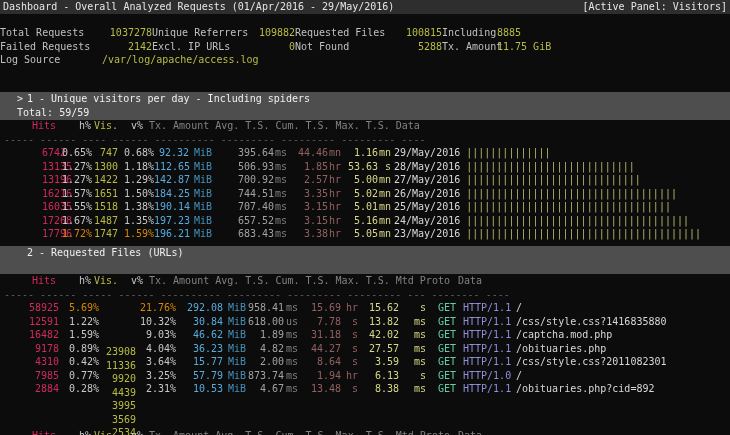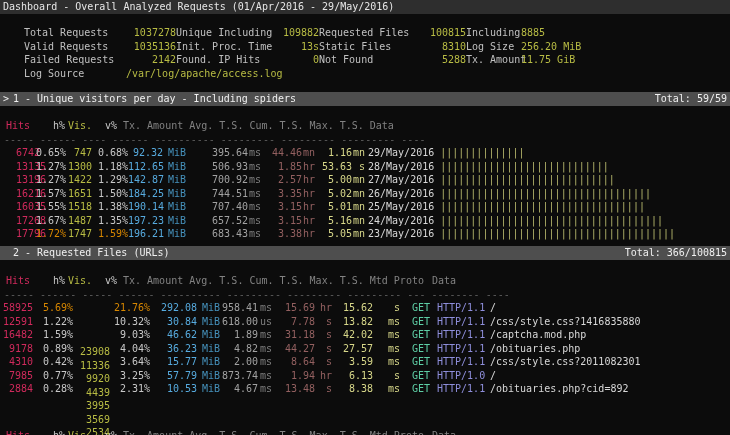--- a/index.html
+++ b/index.html
@@ -8,28 +8,28 @@
     background:#0c0c0c;
     font-family:"DejaVu Sans Mono",monospace;
     font-size:10px;color:#d8d8d8;
   }
   .abs{position:absolute;left:0;right:0;}
   
   #titlebar{top:0;height:14px;line-height:14px;background:#2e2e2e;color:#e6e6e6;
     display:flex;justify-content:space-between;padding:0 3px;box-sizing:border-box;width:730px;}
   
   #summary{top:26px;}
-  .srow{display:flex;height:13.5px;line-height:13.5px;padding-left:24px;white-space:nowrap;}
+  .srow{display:flex;height:13.5px;line-height:13.5px;padding-left:0;white-space:nowrap;}
   .srow span{flex-shrink:0;overflow:visible;}
   .sl1{width:102px;} .sv1{width:50px;} .sl2{width:95px;} .sv2{width:48px;}
   .sl3{width:95px;} .sv3{width:52px;} .sl4{width:55px;}
   .slabel{color:#c0c0c0;} .sval{color:#b8bc44;text-align:right;}
   
-  .phead{height:14px;line-height:14px;background:#4e4e4e;color:#f0f0f0;
-    display:flex;justify-content:space-between;padding:0 3px;box-sizing:border-box;}
+  .phead{height:28px;line-height:14px;background:#4e4e4e;color:#f0f0f0;
+    display:flex;justify-content:space-between;padding:0 17px;box-sizing:border-box;flex-direction:column;}
   .pcursor{display:inline-block;width:10px;}
   #p1head{top:92px;} #p2head{top:246px;} #p3head{top:404px;}
   
   .r{height:13.57px;line-height:13.57px;white-space:nowrap;}
   .c{display:inline-block;text-align:right;vertical-align:top;box-sizing:border-box;}
   
   .hd{color:#828282;}
   #p1cols{top:119px;} #p2cols{top:274px;} #p3cols{top:429px;}
   .hd .hits{width:30px;} .hd .hpct{width:35px;} .hd .vis{width:27px;} .hd .vpct{width:25px;}
   .hsp{margin-left:6px;} .hsp2{margin-left:8px;}
@@ -46,70 +46,61 @@
   .p1 .datac{text-align:left;padding-left:3px;}
   
   .p2 .hits{width:33px;} .p2 .hpct{width:40px;} .p2 .vis{width:37px;margin-top:44px;} .p2 .vpct{width:40px;}
   .p2 .tx{width:47px;} .p2 .txu{width:21px;text-align:left;padding-left:5px;}
   .p2 .avg{width:40px;} .p2 .avgu{width:14px;}
   .p2 .cum{width:43px;} .p2 .cumu{width:17px;}
   .p2 .max{width:41px;} .p2 .maxu{width:27px;}
   .p2 .mtd{width:30px;} .p2 .proto{width:55px;text-align:left;padding-left:7px;}
   .p2 .datac{text-align:left;padding-left:5px;}
   
-  .hits{color:#d02a5c;}
+  .hits{color:#d02a5c;margin-left:26px;}
   .hpct,.vpct{color:#c8c8c8;}
   .hl{color:#d78700 !important;}
   .vis{color:#b8bc44;}
   .tx{color:#57abdf;} .txu{color:#4590ba;}
   .avg{color:#a2a2a2;} .avgu{color:#7f7f7f;}
   .cum,.cumu{color:#936060;}
   .max,.maxu{color:#d8d88a;}
   .datev{color:#d8d8d8;}
   .bars{color:#b9ba6e;margin-left:6px;}
   .mtd{color:#5ecfa6;} .proto-t{color:#8f8fdc;} .url{color:#d8d8d8;}
 </style>
 </head>
 <body>
 
 <div id="screen">
 
   <div id="titlebar" class="abs">
     <span>Dashboard - Overall Analyzed Requests (01/Apr/2016 - 29/May/2016)</span>
+    <span>[Active Panel: Visitors]</span>
   </div>
 
   <div id="summary" class="abs">
     <div>
 
         <div class="srow">
           <span class="sl1 slabel">Total Requests</span>
           <span class="sv1 sval">1037278</span>
-          <span class="sl2 slabel">Unique Including</span>
+          <span class="sl2 slabel">Unique Referrers</span>
           <span class="sv2 sval">109882</span>
           <span class="sl3 slabel">Requested Files</span>
           <span class="sv3 sval">100815</span>
           <span class="sl4 slabel">Including</span>
           <span class="sval">8885</span>
         </div>
 
-        <div class="srow">
-          <span class="sl1 slabel">Valid Requests</span>
-          <span class="sv1 sval">1035136</span>
-          <span class="sl2 slabel">Init. Proc. Time</span>
-          <span class="sv2 sval">13s</span>
-          <span class="sl3 slabel">Static Files</span>
-          <span class="sv3 sval">8310</span>
-          <span class="sl4 slabel">Log Size</span>
-          <span class="sval">256.20 MiB</span>
-        </div>
 
         <div class="srow">
           <span class="sl1 slabel">Failed Requests</span>
           <span class="sv1 sval">2142</span>
-          <span class="sl2 slabel">Found. IP Hits</span>
+          <span class="sl2 slabel">Excl. IP URLs</span>
           <span class="sv2 sval">0</span>
           <span class="sl3 slabel">Not Found</span>
           <span class="sv3 sval">5288</span>
           <span class="sl4 slabel">Tx. Amount</span>
           <span class="sval">11.75 GiB</span>
         </div>
       </div>
     <div class="srow">
       <span class="sl1 slabel">Log Source</span>
       <span class="sval">/var/log/apache/access.log</span>
@@ -152,21 +143,20 @@
         <span class="c hits">17268</span><span class="c hpct">1.67%</span><span class="c vis">1487</span><span class="c vpct">1.35%</span><span class="c tx">197.23</span><span class="c txu">MiB</span><span class="c avg">657.52</span><span class="c avgu">ms</span><span class="c cum">3.15</span><span class="c cumu">hr</span><span class="c max">5.16</span><span class="c maxu">mn</span><span class="c datac"><span class="datev">24/May/2016</span><span class="bars">|||||||||||||||||||||||||||||||||||||</span></span>
       </div>
 
       <div class="r">
         <span class="c hits">17796</span><span class="c hpct hl">1.72%</span><span class="c vis">1747</span><span class="c vpct hl">1.59%</span><span class="c tx">196.21</span><span class="c txu">MiB</span><span class="c avg">683.43</span><span class="c avgu">ms</span><span class="c cum">3.38</span><span class="c cumu">hr</span><span class="c max">5.05</span><span class="c maxu">mn</span><span class="c datac"><span class="datev">23/May/2016</span><span class="bars">|||||||||||||||||||||||||||||||||||||||</span></span>
       </div>
     </div>
 
   <div id="p2head" class="abs phead">
     <span><span class="pcursor"></span><span>2 - Requested Files (URLs)</span></span>
-    <span>Total: 366/100815</span>
   </div>
 
   <div id="p2cols" class="abs r hd">
     <span class="c hits">Hits</span><span class="c hpct">h%</span><span class="c vis">Vis.</span><span class="c vpct">v%</span><span class="hsp">Tx. Amount</span><span class="hsp">Avg. T.S.</span><span class="hsp">Cum. T.S.</span><span class="hsp">Max. T.S.</span><span class="hsp">Mtd</span><span class="hsp">Proto</span><span class="hsp2">Data</span>
   </div>
   <div id="p2dash" class="abs r dash">----- ------ ----- ------ ---------- --------- --------- --------- --- -------- ----</div>
 
   <div id="p2rows" class="abs p2">
 
       <div class="r">

